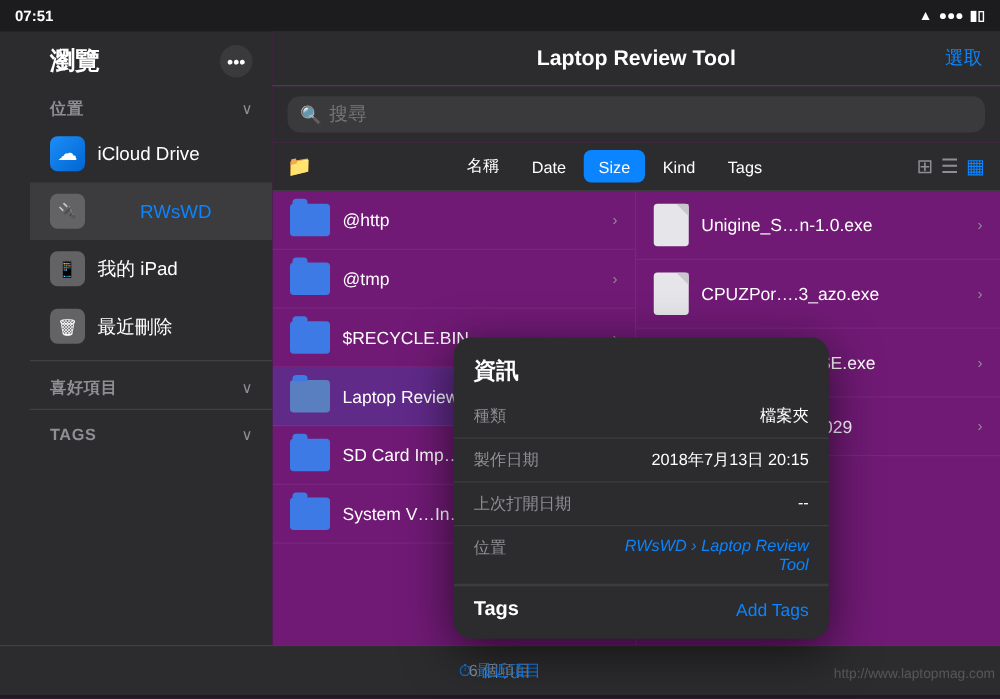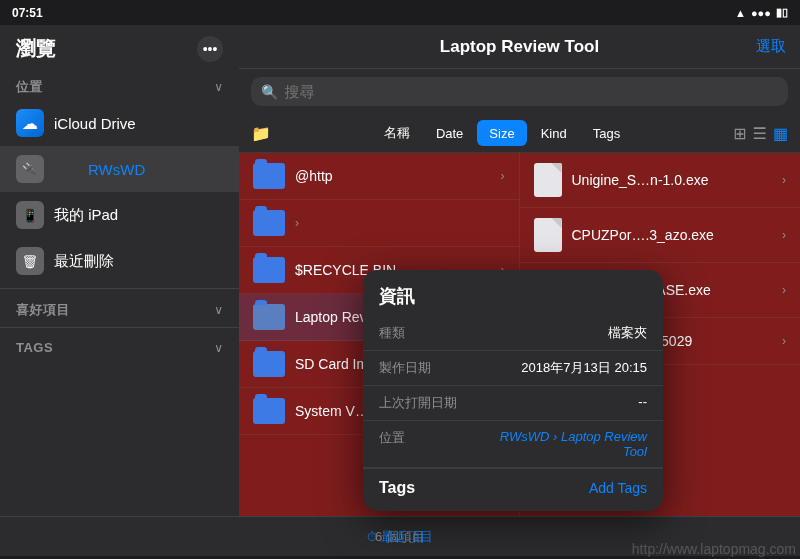--- a/index.html
+++ b/index.html
@@ -29,24 +29,25 @@
     .status-bar-time { color: #fff; }
     .status-bar-icons { display: flex; align-items: center; gap: 5px; color: #fff; font-size: 11px; }
 
     .main-container {
       display: flex;
       height: calc(559px - 28px - 40px);
     }
 
     
     .sidebar {
-      width: 239px;
+      width: 218px;
       background: #2c2c2e;
       flex-shrink: 0;
       overflow-y: auto;
+      padding-left: 24px;
     }
 
     .sidebar-header {
       display: flex;
       align-items: center;
       justify-content: space-between;
       padding: 10px 16px 8px;
     }
     .sidebar-header-title {
       font-size: 20px;
@@ -113,21 +114,21 @@
     .sidebar-item.active .sidebar-item-label { color: #0a84ff; margin-left: 34px; }
     .sidebar-divider {
       height: 1px;
       background: rgba(255,255,255,0.1);
       margin: 4px 0;
     }
 
     
     .main-content {
       flex: 1;
-      background: #7f1d1d;
+      background: #701a75;
       display: flex;
       flex-direction: column;
     }
 
     .content-header {
       height: 44px;
       display: flex;
       align-items: center;
       justify-content: center;
       background: #2c2c2e;
@@ -354,23 +355,23 @@
     }
     .add-tags-btn {
       font-size: 14px;
       color: #0a84ff;
       cursor: pointer;
     }
 
     
     .watermark {
       position: absolute;
-      bottom: 0;
+      bottom: 12px;
       right: 0;
-      font-size: 14px;
+      font-size: 11px;
       color: rgba(255,255,255,0.2);
       padding: 2px 4px;
       z-index: 5;
     }
   </style>
 </head>
 <body>
 
 <div class="status-bar">
   <span class="status-bar-time">07:51</span>
@@ -459,20 +460,21 @@
     <div class="file-grid">
 
       <div style="border-right: 1px solid rgba(255,255,255,0.06);">
         <div class="file-row">
           <div class="file-folder-icon"></div>
           <span class="file-name">@http</span>
           <span class="file-chevron">›</span>
         </div>
         <div class="file-row">
           <div class="file-folder-icon"></div>
+          <span class="file-name">@tmp</span>
           <span class="file-chevron">›</span>
         </div>
         <div class="file-row">
           <div class="file-folder-icon"></div>
           <span class="file-name">$RECYCLE.BIN</span>
           <span class="file-chevron">›</span>
         </div>
         <div class="file-row selected">
           <div class="file-folder-icon" style="background: #5a7fc0;"></div>
           <span class="file-name">Laptop Review Tool</span>

